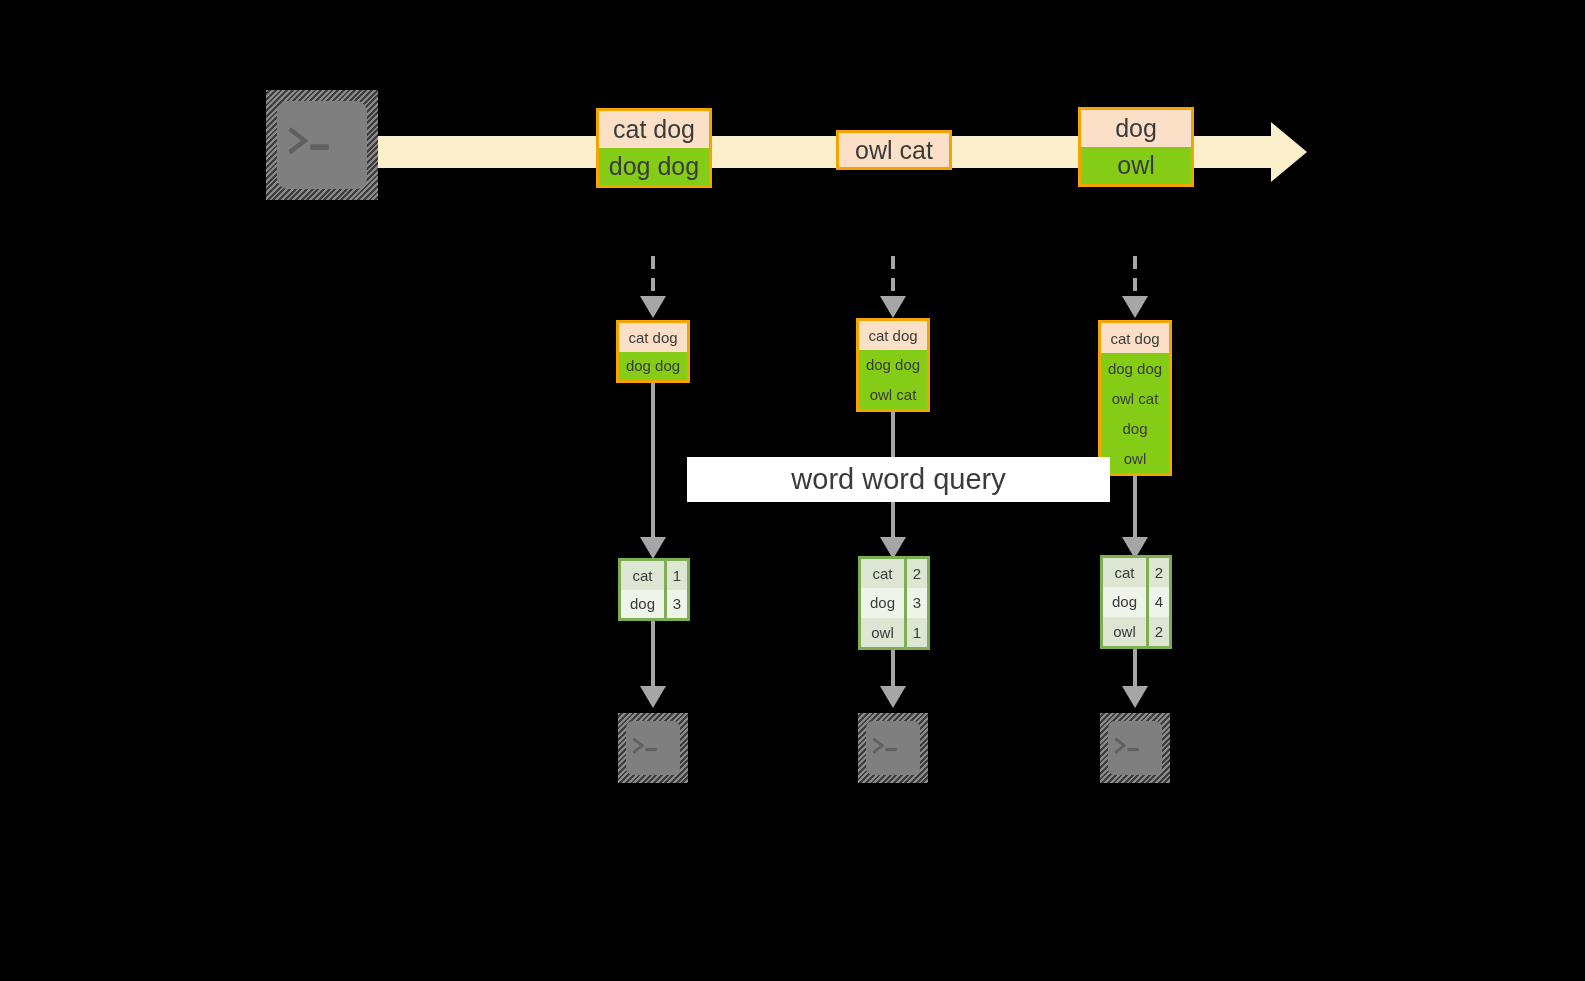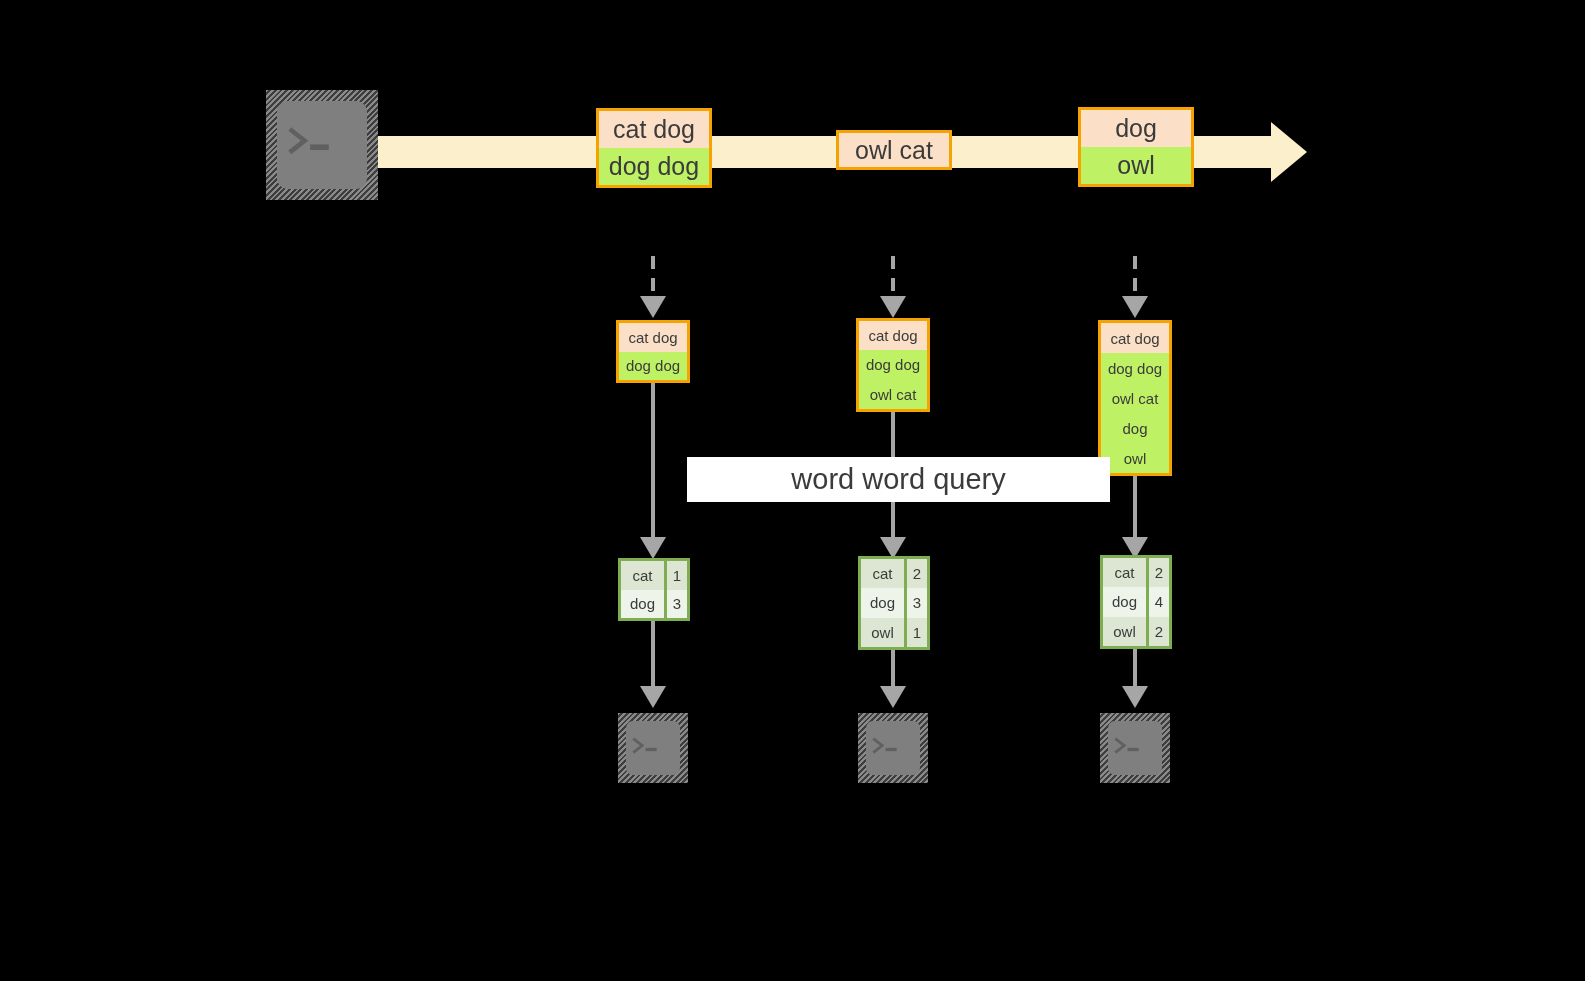--- a/index.html
+++ b/index.html
@@ -24,21 +24,21 @@
   .term-inner svg{position:absolute;left:10%;top:18%;width:62%;height:56%;}
   .term.small{padding:8px;}
   .term.small .term-inner{border-radius:7px;}
 
   
   .otable{position:absolute;box-sizing:border-box;border:3px solid #f4a300;
       background:#f4a300;display:flex;flex-direction:column;}
   .orow{box-sizing:border-box;flex:1 1 auto;display:flex;align-items:center;
       justify-content:center;color:#3b3b3b;white-space:nowrap;}
   .orow.dark{background:#fbe0c7;}
-  .orow.light{background:#bef264;}
+  .orow.light{background:#84cc16;}
   .otable.big .orow{font-size:25px;}
   .otable.mini .orow{font-size:15px;}
 
   
   .gtable{position:absolute;box-sizing:border-box;border:3px solid #7eae52;
       background:#7eae52;display:flex;flex-direction:column;}
   .grow{box-sizing:border-box;flex:1 1 auto;display:flex;}
   .gcell{box-sizing:border-box;display:flex;align-items:center;
       justify-content:center;color:#3b3b3b;font-size:15px;}
   .gcell.k{flex:0 0 46px;border-right:3px solid #7eae52;}

